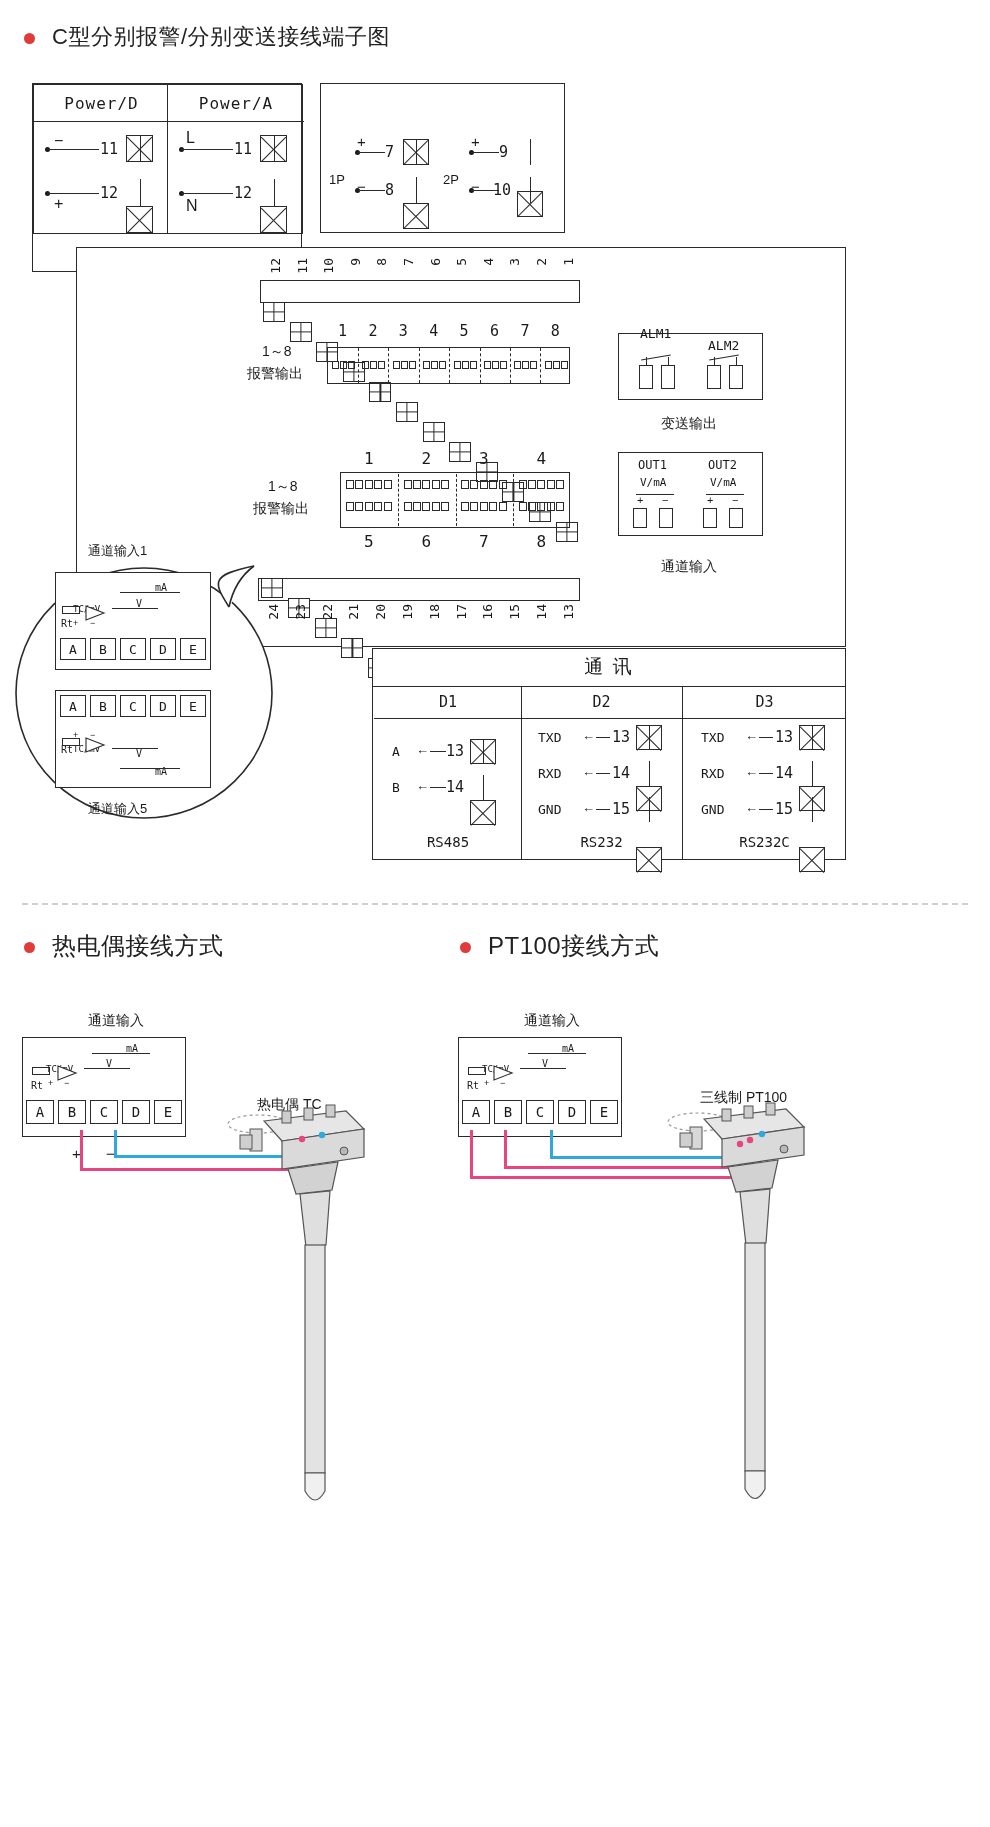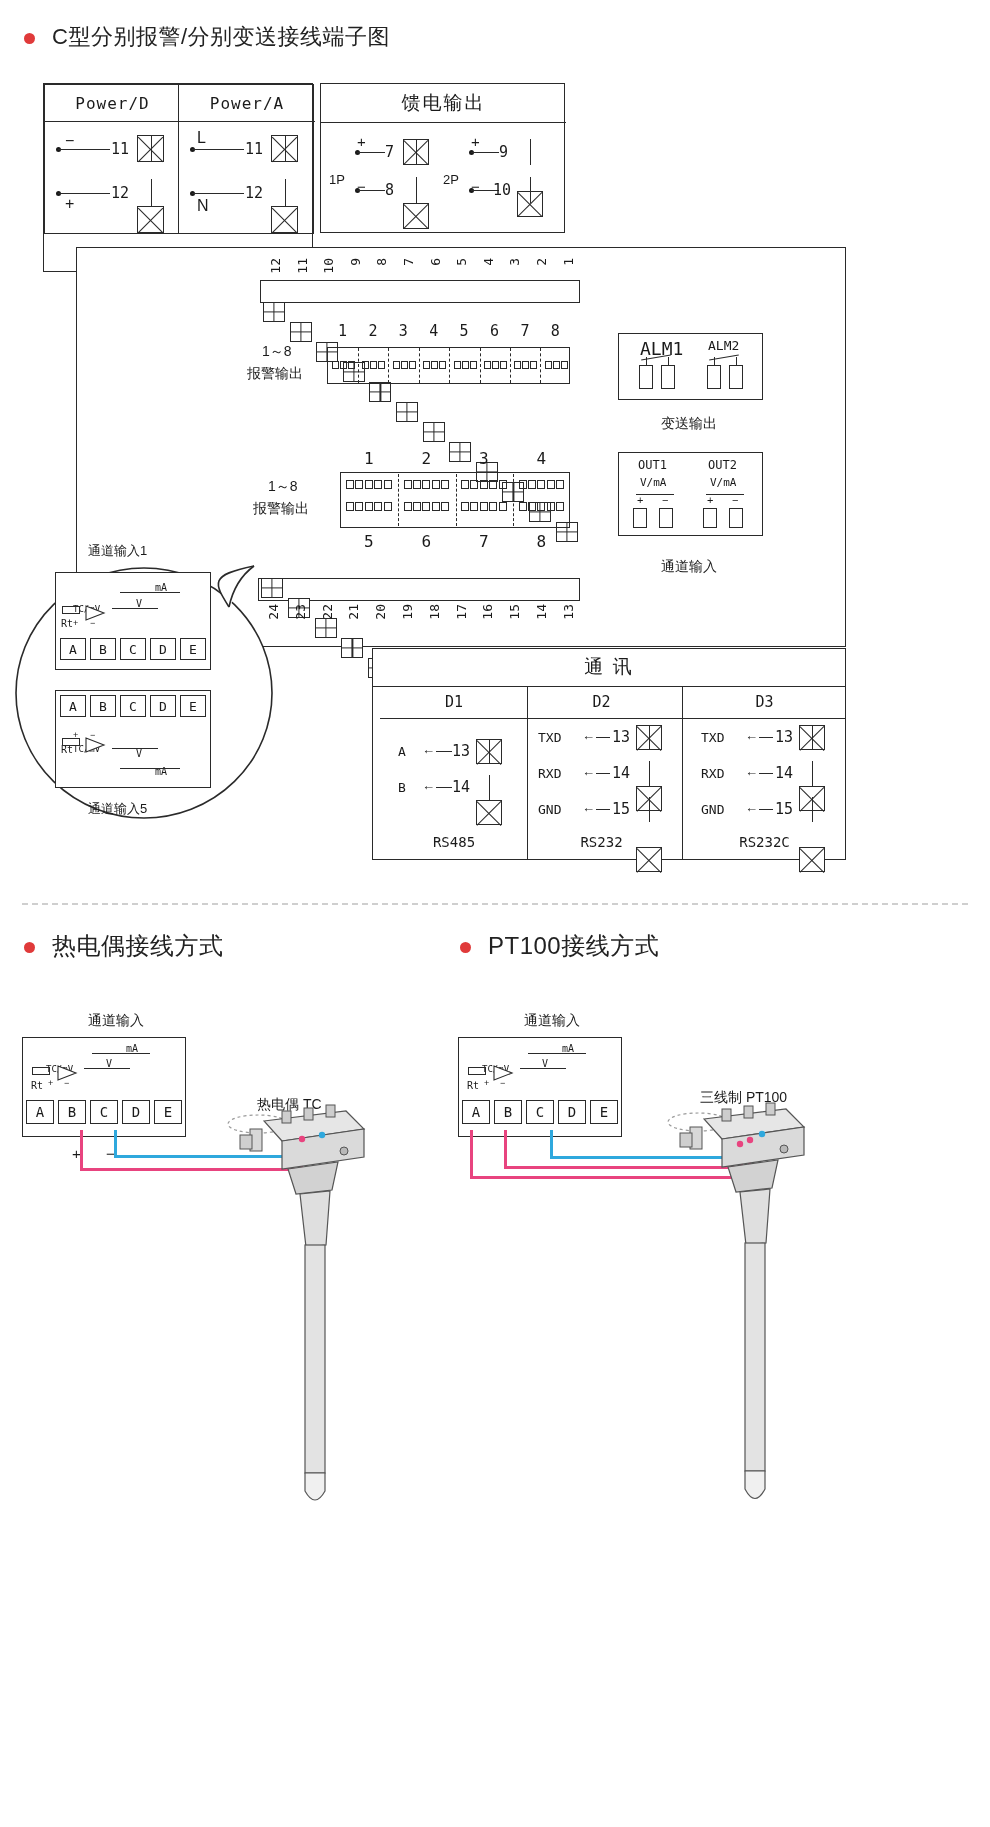--- a/index.html
+++ b/index.html
@@ -84,21 +84,21 @@
   }
   .wire-red { background: #e8447f; }
   .wire-blue { background: #2fa8dd; }
 </style>
 </head>
 <body>
 
 <div class="abs bullet-dot" style="left:24px; top:33px;"></div>
 <div class="abs section-title" style="left:52px; top:22px;">C型分别报警/分别变送接线端子图</div>
 
-<div class="abs box" style="left:43px; top:83px; width:270px; height:189px;">
+<div class="abs box" style="left:32px; top:83px; width:270px; height:189px;">
   <div class="abs thin" style="left:0px; top:0px; width:135px; height:150px;">
     <div class="abs hdr-ctr" style="left:0; top:0; width:135px; height:36px; border-bottom:1.5px solid #2a2a2a; font-family:'DejaVu Sans Mono', monospace; font-size:16px; letter-spacing:1px;">Power/D</div>
 
     <div class="abs dot-pin" style="left:11px; top:62px;"></div>
     <div class="abs lbl" style="left:20px; top:47px; font-size:16px;">−</div>
     <div class="abs hline" style="left:13px; top:64px; width:52px;"></div>
     <div class="abs num" style="left:66px; top:55px;">11</div>
     <div class="abs screw d" style="left:92px; top:50px; width:27px; height:27px;"></div>
     <div class="abs vline" style="left:105.5px; top:50px; height:27px;"></div>
 
@@ -122,21 +122,20 @@
     <div class="abs dot-pin" style="left:11px; top:106px;"></div>
     <div class="abs lbl" style="left:18px; top:112px; font-size:16px;">N</div>
     <div class="abs hline" style="left:13px; top:108px; width:52px;"></div>
     <div class="abs num" style="left:66px; top:99px;">12</div>
     <div class="abs screw d" style="left:92px; top:94px; width:27px; height:27px;"></div>
     <div class="abs vline" style="left:105.5px; top:94px; height:27px;"></div>
   </div>
 </div>
 
 <div class="abs box" style="left:320px; top:83px; width:245px; height:150px;">
-  <div class="abs hdr-ctr" style="left:0; top:0; width:245px; height:38px; border-bottom:1.5px solid #2a2a2a; font-size:19px;">馈电输出</div>
 
   <div class="abs lbl" style="left:8px; top:88px; font-size:13px;">1P</div>
   <div class="abs dot-pin" style="left:34px; top:66px;"></div>
   <div class="abs lbl" style="left:36px; top:49px; font-size:15px;">+</div>
   <div class="abs hline" style="left:36px; top:68px; width:28px;"></div>
   <div class="abs num" style="left:64px; top:59px;">7</div>
   <div class="abs screw d" style="left:82px; top:55px; width:26px; height:26px;"></div>
   <div class="abs vline" style="left:95px; top:55px; height:26px;"></div>
 
   <div class="abs dot-pin" style="left:34px; top:104px;"></div>
@@ -235,21 +234,21 @@
     <div class="abs smallsq" style="left:195.39999999999998px; top:14px; width:7px; height:8px;"></div>
     <div class="abs smallsq" style="left:203.39999999999998px; top:14px; width:7px; height:8px;"></div>
     <div class="abs" style="left:182.89999999999998px; top:1px; width:0; height:35px; border-left:1px dashed #2a2a2a;"></div>
     <div class="abs smallsq" style="left:217.79999999999998px; top:14px; width:7px; height:8px;"></div>
     <div class="abs smallsq" style="left:225.79999999999998px; top:14px; width:7px; height:8px;"></div>
     <div class="abs smallsq" style="left:233.79999999999998px; top:14px; width:7px; height:8px;"></div>
     <div class="abs" style="left:213.29999999999998px; top:1px; width:0; height:35px; border-left:1px dashed #2a2a2a;"></div>
   </div>
 
 <div class="abs thin" style="left:618px; top:333px; width:145px; height:67px;"></div>
-<div class="abs lbl" style="left:640px; top:338px; font-family:'DejaVu Sans Mono',monospace; font-size:18px;">ALM1</div>
+<div class="abs lbl" style="left:640px; top:326px; font-family:'DejaVu Sans Mono',monospace; font-size:13px;">ALM1</div>
 <div class="abs lbl" style="left:708px; top:338px; font-family:'DejaVu Sans Mono',monospace; font-size:13px;">ALM2</div>
 
 <div class="abs thin" style="left:639px; top:365px; width:14px; height:24px;"></div>
 <div class="abs thin" style="left:661px; top:365px; width:14px; height:24px;"></div>
 <div class="abs vline" style="left:646px; top:357px; height:9px;"></div>
 <div class="abs vline" style="left:668px; top:357px; height:9px;"></div>
 <div class="abs hline" style="left:641px; top:357px; width:30px; transform:rotate(-10deg);"></div>
 <div class="abs thin" style="left:707px; top:365px; width:14px; height:24px;"></div>
 <div class="abs thin" style="left:729px; top:365px; width:14px; height:24px;"></div>
 <div class="abs vline" style="left:714px; top:357px; height:9px;"></div>
@@ -409,21 +408,21 @@
 <div class="abs hline" style="left:112px; top:748px; width:46px;"></div>
 <div class="abs hline" style="left:120px; top:768px; width:60px;"></div>
 <div class="abs smallsq" style="left:62px; top:738px; width:18px; height:8px;"></div>
 <svg class="abs" style="left:84px; top:736px;" width="22" height="18">
     <polygon points="2,2 2,16 20,9" fill="#fff" stroke="#2a2a2a" stroke-width="1.1"></polygon>
   </svg>
 
 <div class="abs box" style="left:372px; top:648px; width:474px; height:212px;"></div>
 <div class="abs hdr-ctr" style="left:372px; top:648px; width:474px; height:38px; font-size:19px; border-bottom:1.5px solid #2a2a2a;">通  讯</div>
 <div id="comm-cols" class="abs" style="left:372px; top:686px; width:474px; height:174px;">
-    <div class="abs" style="left:8px; top:0; width:148px; height:174px; border-right:1.5px solid #2a2a2a; box-sizing:border-box;">
+    <div class="abs" style="left:2px; top:0; width:148px; height:174px; border-right:1.5px solid #2a2a2a; box-sizing:border-box;">
       <div class="abs" style="left:0; top:0; width:148px; height:32px; display:flex; align-items:center; justify-content:center; font-size:15px; font-family:'DejaVu Sans Mono', monospace; border-bottom:1.5px solid #2a2a2a;">D1</div>
       <div class="abs" style="left:18px; top:58px; font-size:13px; font-family:'DejaVu Sans Mono', monospace;">A</div>
       <div class="abs" style="left:42px; top:56px; font-size:13px;">←</div>
       <div class="abs hline" style="left:56px; top:65px; width:16px;"></div>
       <div class="abs num" style="left:72px; top:56px; font-size:15px;">13</div>
       <div class="abs screw d" style="left:96px; top:53px; width:26px; height:25px;"></div>
       <div class="abs vline" style="left:109px; top:53px; height:25px;"></div>
       <div class="abs" style="left:18px; top:94px; font-size:13px; font-family:'DejaVu Sans Mono', monospace;">B</div>
       <div class="abs" style="left:42px; top:92px; font-size:13px;">←</div>
       <div class="abs hline" style="left:56px; top:101px; width:16px;"></div>

